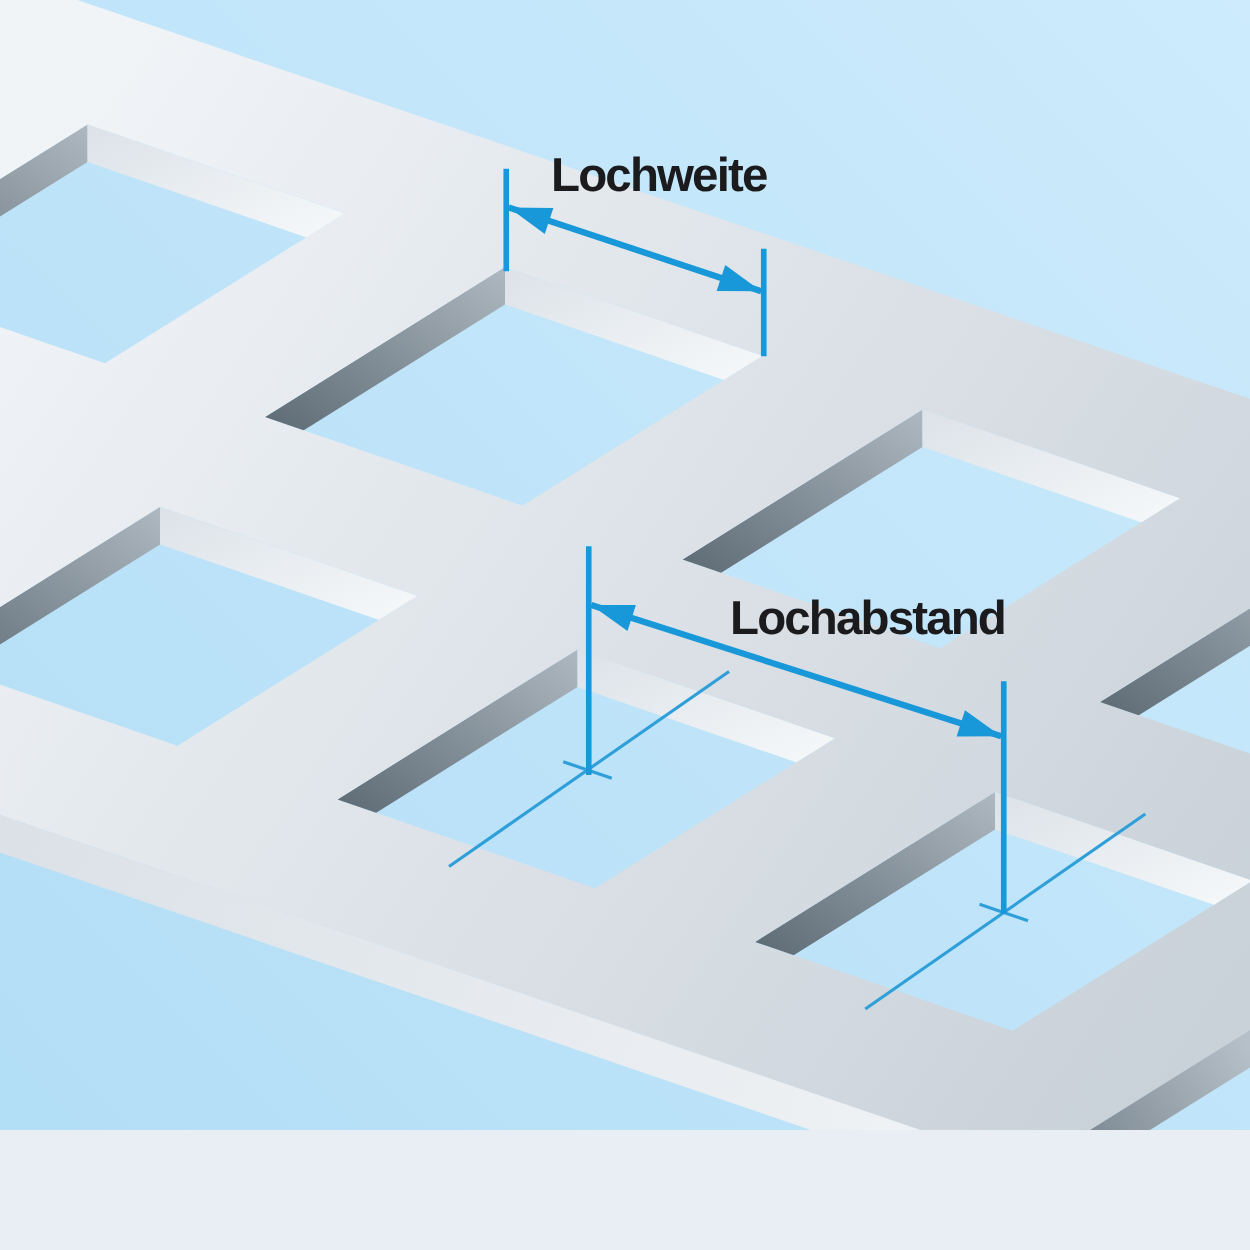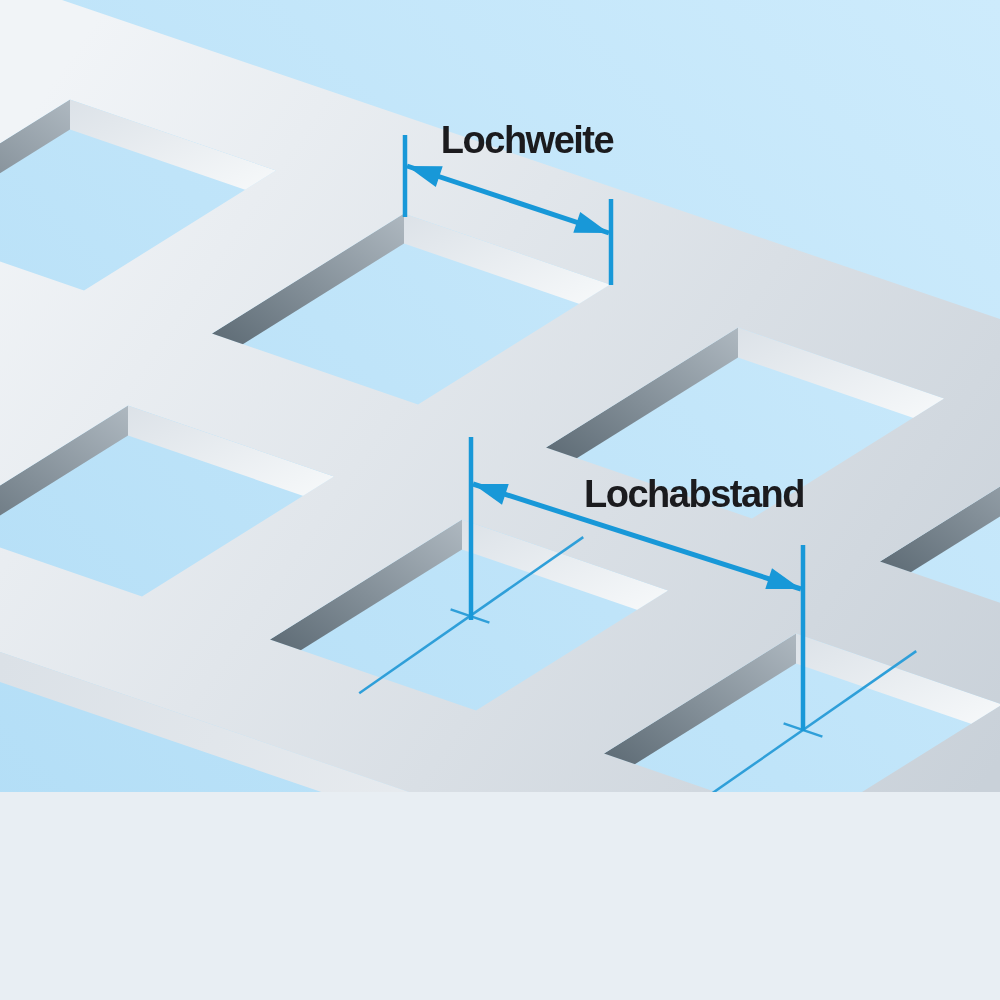--- a/index.html
+++ b/index.html
@@ -1,16 +1,16 @@
 <!DOCTYPE html>
 <html><head>
 <meta charset="utf-8">
 <style>
   html,body{margin:0;padding:0;background:#e8eef3;}
-  .stage{width:1000px;height:792px;position:relative;overflow:hidden;}
+  .stage{width:1000px;height:904px;position:relative;overflow:hidden;}
   svg{display:block;}
   .dim-label{font:700 38px "Liberation Sans", sans-serif;letter-spacing:-1.5px;}
 </style>
 </head>
 <body>
 
 <div class="stage">
 <svg id="scene" width="1000" height="1000" viewBox="0 0 1000 1000">
   <defs id="defs">
     <linearGradient id="bgGrad" gradientUnits="userSpaceOnUse" x1="1000" y1="0" x2="0" y2="1000">

